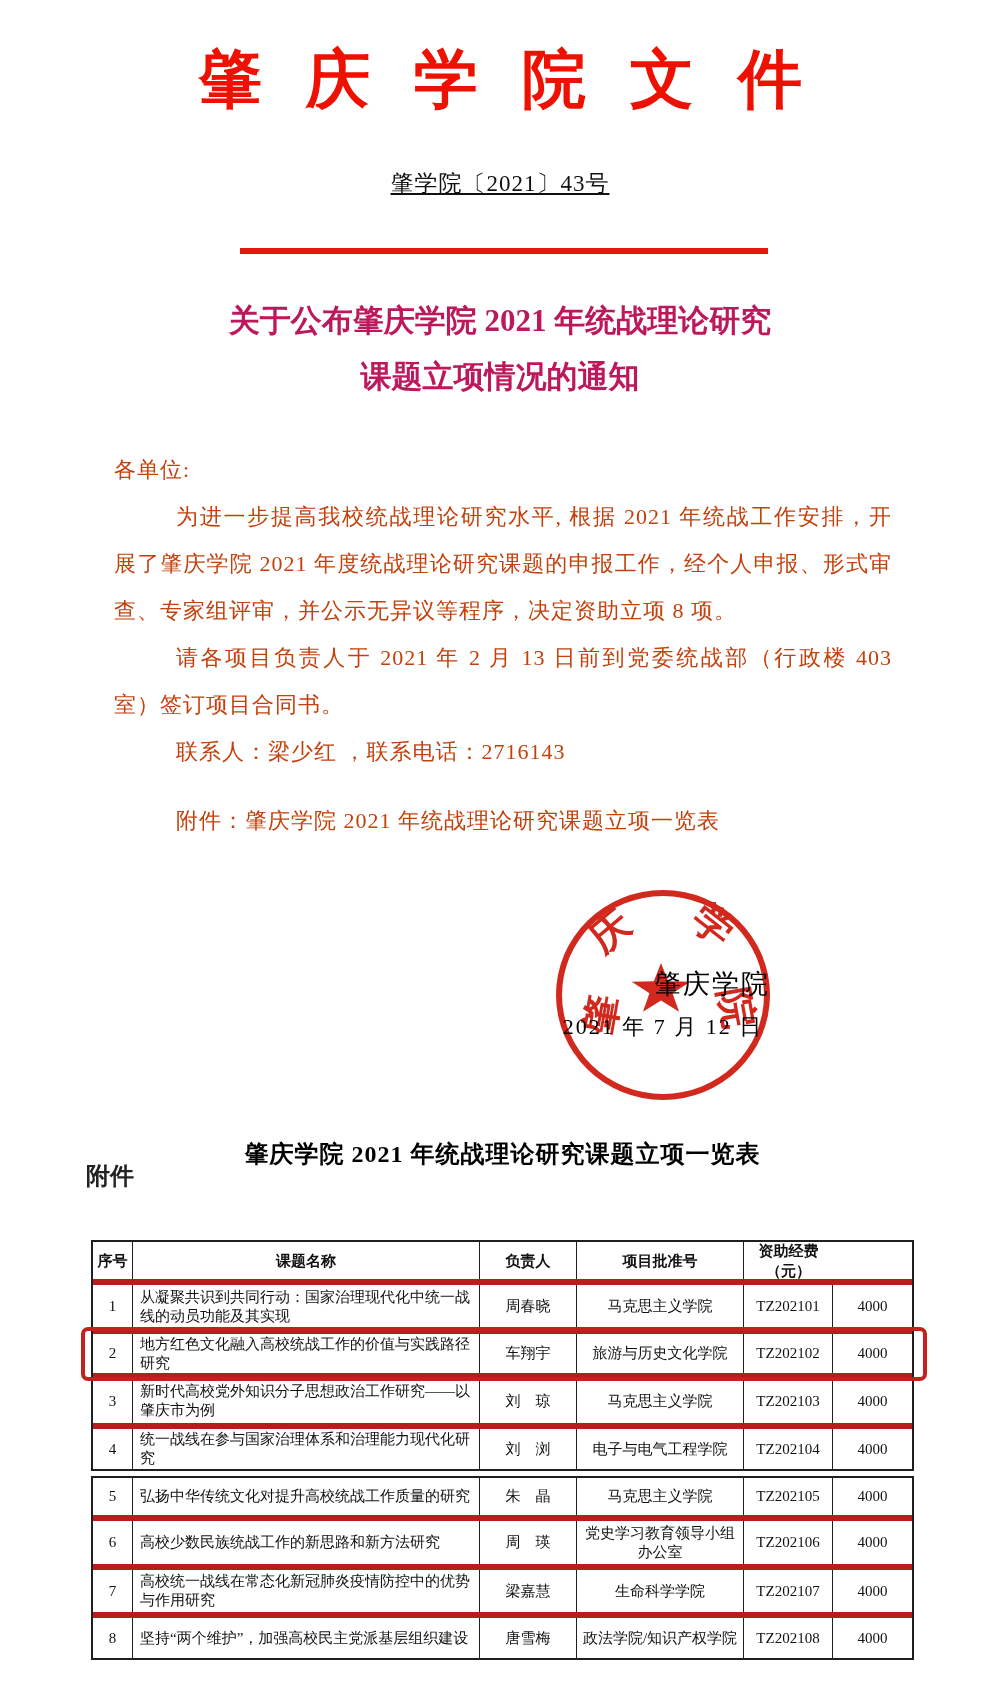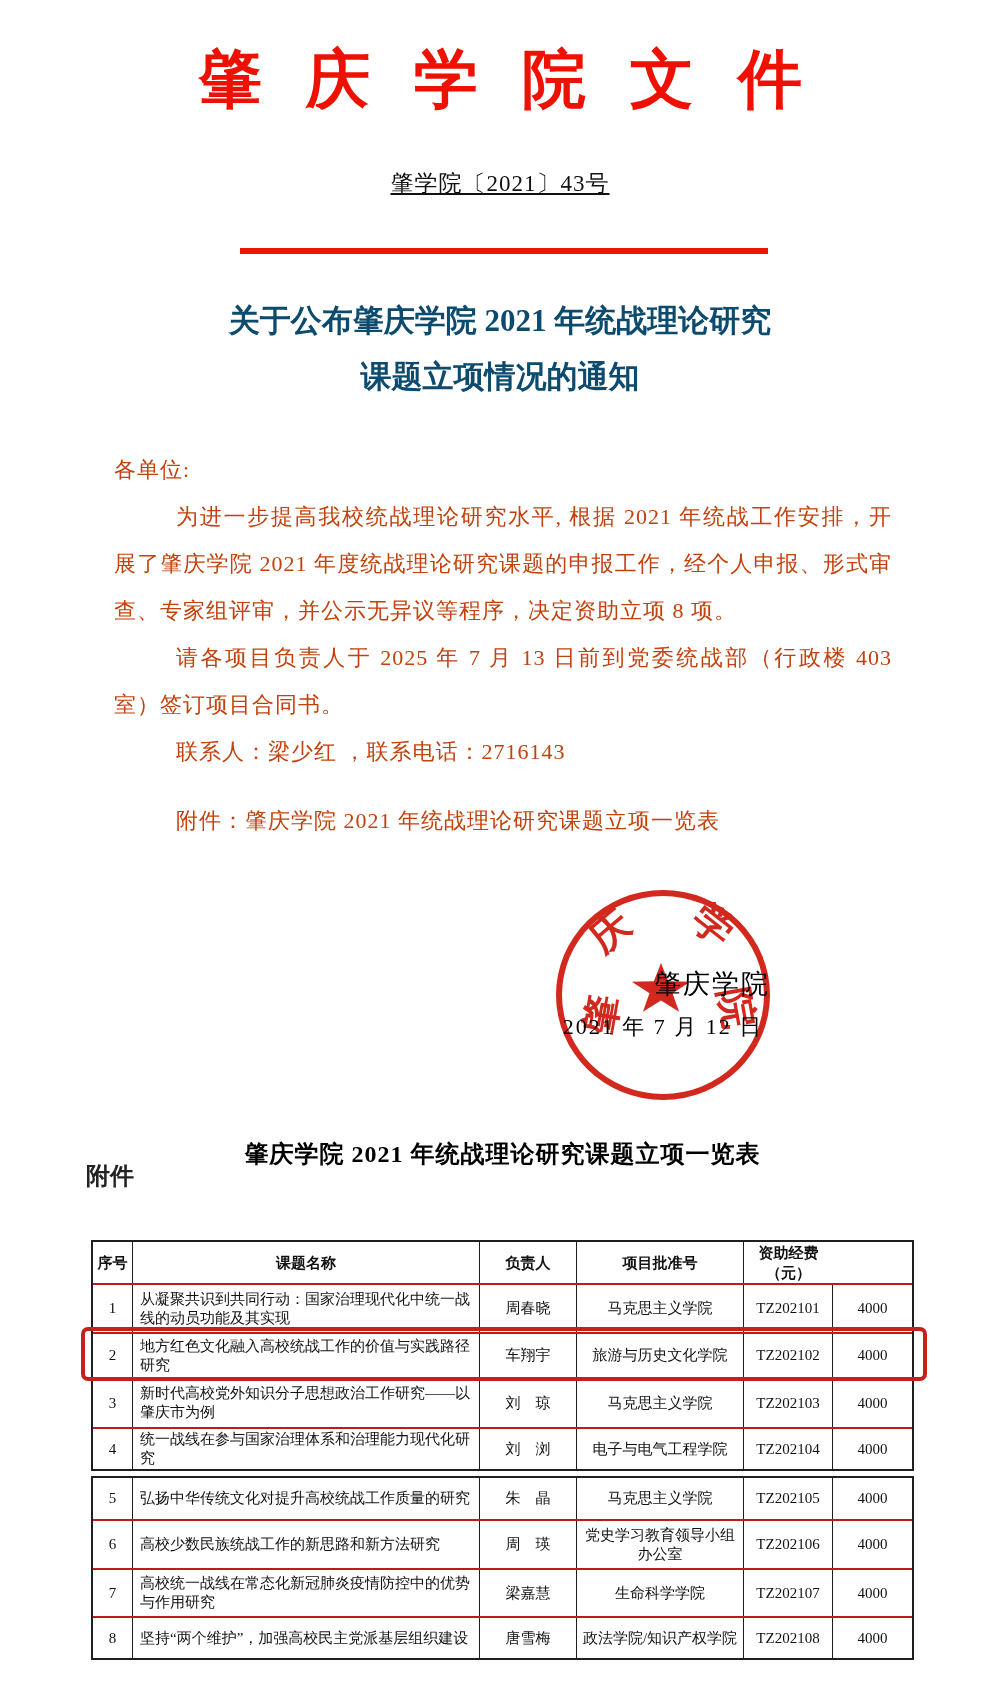--- a/index.html
+++ b/index.html
@@ -19,21 +19,21 @@
     position:absolute; top:168px; left:0; right:0; text-align:center;
     font-size:23px; color:#111; letter-spacing:1px;text-decoration:underline;
   }
   .red-rule {
     position:absolute; left:240px; top:248px; width:528px; height:6px;
     background:#e8160a;
   }
   
   .notice-title {
     position:absolute; top:293px; left:0; right:0; text-align:center;
-    font-size:31px; font-weight:bold; line-height:56px; color:#0c4a6e;
+    font-size:31px; font-weight:bold; line-height:56px; color:#be185d;
   }
   
   .body-block {
     position:absolute; left:114px; top:446px; width:778px;
     font-size:22px; line-height:47px; letter-spacing:1px;
     text-align:justify; color:#c2410c;
   }
   .body-block p.indent { text-indent:62px; }
   .attach-ref { margin-top:22px; }
   
@@ -70,21 +70,21 @@
   }
   .tbl {
     position:absolute; left:91px; width:823px;
     border:2px solid #1f1f1f; background:#fff;
   }
   .tbl.part1 { top:1240px; }
   .tbl.part2 { top:1476px; }
   .trow {
     display:grid;
     grid-template-columns:40px 347px 97px 167px 89px 1fr;
-    border-bottom:2px solid #b91c1c;
+    border-bottom:6px solid #b91c1c;
   }
   .trow:last-child { border-bottom:none; }
   .h-head{height:43px} .h-r1{height:49px} .h-r2{height:45px} .h-r3{height:50px}
   .h-r4{height:40px} .h-r5{height:43px} .h-r6{height:49px} .h-r7{height:48px} .h-r8{height:40px}
   .tcell {
     border-right:1px solid #1f1f1f;
     display:flex; align-items:center; justify-content:center; text-align:center;
     font-size:15px; line-height:19px; color:#111; padding:1px 3px; overflow:hidden;
   }
   .tcell:last-child { border-right:none; }
@@ -108,21 +108,21 @@
   <div class="red-rule"></div>
 
   <div class="notice-title">
     <div>关于公布肇庆学院 2021 年统战理论研究</div>
     <div>课题立项情况的通知</div>
   </div>
 
   <div class="body-block">
     <p>各单位:</p>
     <p class="indent">为进一步提高我校统战理论研究水平, 根据 2021 年统战工作安排，开展了肇庆学院 2021 年度统战理论研究课题的申报工作，经个人申报、形式审查、专家组评审，并公示无异议等程序，决定资助立项 8 项。</p>
-    <p class="indent">请各项目负责人于 2025 年 7 月 13 日前到党委统战部（行政楼 403 室）签订项目合同书。</p>
+    <p class="indent">请各项目负责人于 2021 年 2 月 13 日前到党委统战部（行政楼 403 室）签订项目合同书。</p>
     <p class="indent">联系人：梁少红 ，联系电话：2716143</p>
     <p class="indent attach-ref">附件：肇庆学院 2021 年统战理论研究课题立项一览表</p>
   </div>
 
   <div class="seal-ring"></div>
   <svg class="seal-star" viewBox="0 0 100 100" preserveAspectRatio="none">
     <polygon points="50,2 61.2,34.5 95.7,35.2 68,56 78.2,89 50,68.6 21.8,89 32,56 4.3,35.2 38.8,34.5" fill="#d2281e"></polygon>
   </svg>
   <div class="ring-char c0">肇</div>
   <div class="ring-char c1">庆</div>

